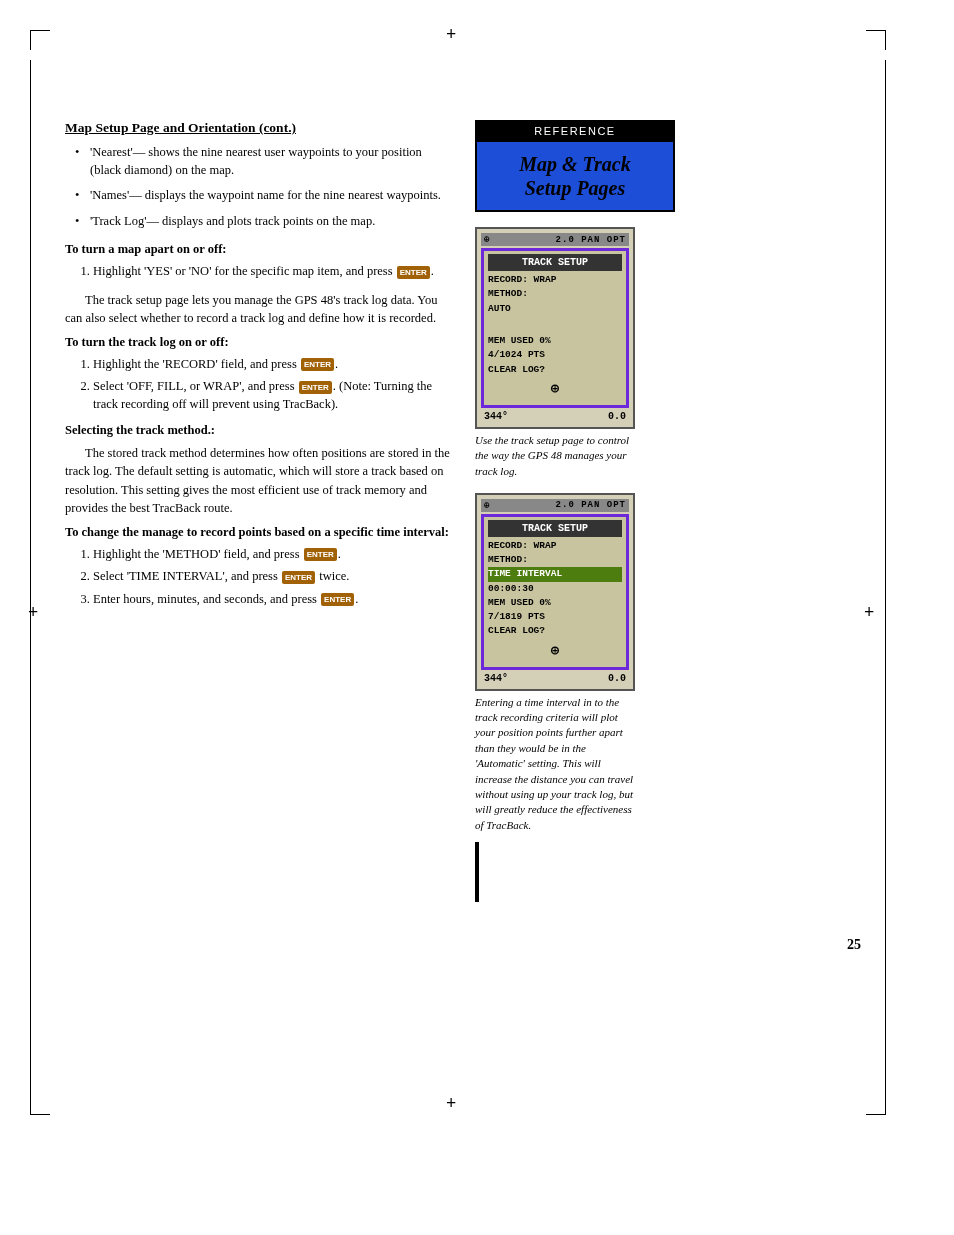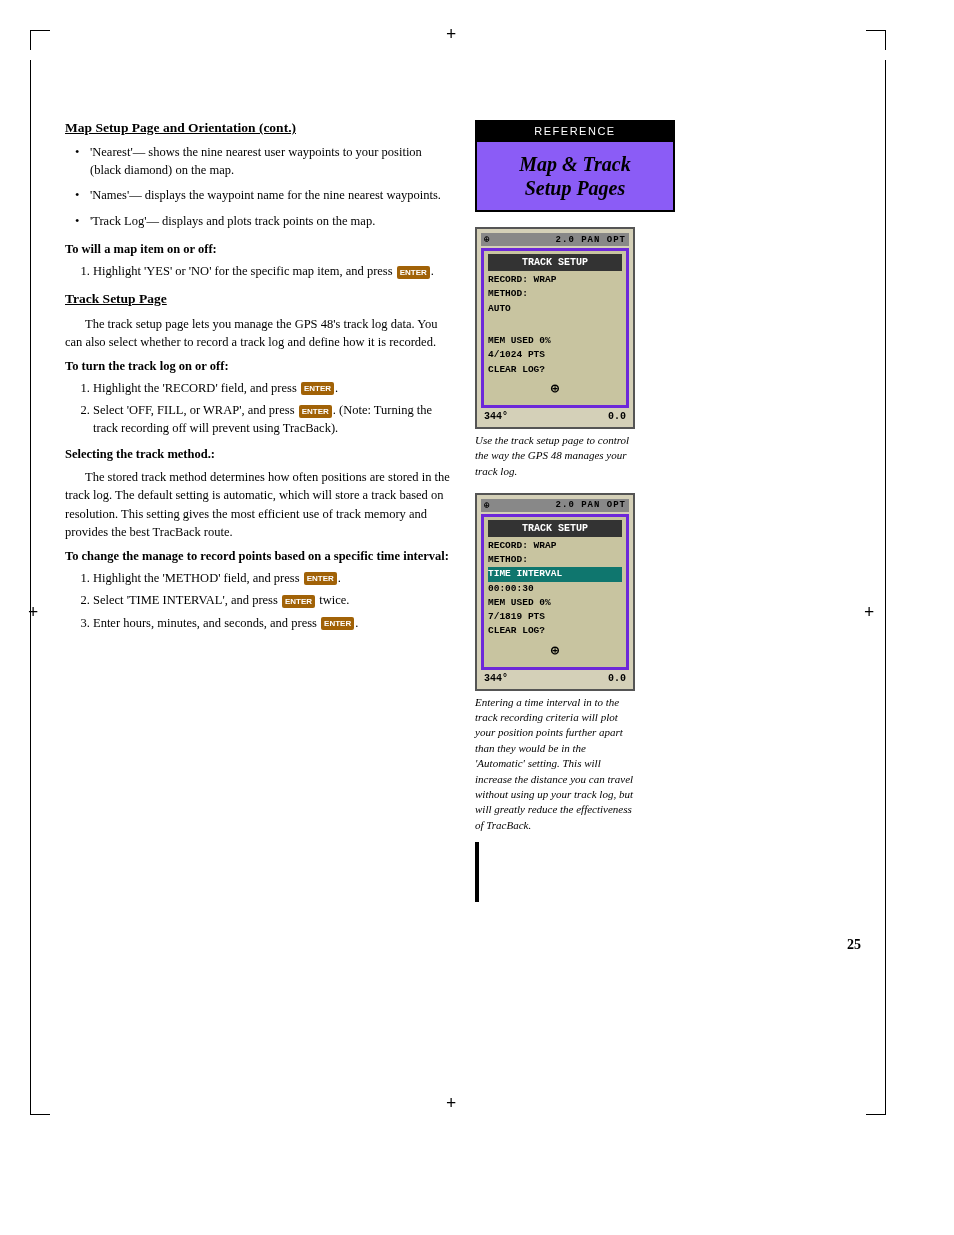--- a/index.html
+++ b/index.html
@@ -151,21 +151,21 @@
       padding: 5px 8px;
       font-size: 11px;
       font-family: Arial, sans-serif;
       letter-spacing: 1.5px;
       font-weight: normal;
       text-transform: uppercase;
       margin-bottom: 0;
     }
 
     .map-track-title {
-      background: #8b5cf6;
+      background: #1d4ed8;
       border: 2px solid #000;
       border-top: none;
       padding: 10px 12px;
       text-align: center;
       margin-bottom: 15px;
     }
     .map-track-title .title-text {
       font-size: 20px;
       font-weight: bold;
       font-style: italic;
@@ -261,21 +261,21 @@
     .left-border-line {
       position: absolute;
       top: 60px;
       bottom: 120px;
       left: 30px;
       width: 1px;
       background: #000;
     }
 
     .gps-selected-row {
-      background: #0f766e;
+      background: #4d7c0f;
       color: #fff;
     }
   </style>
 </head>
 <body>
 
 <div class="page">
 
   <div class="left-border-line"></div>
   <div class="right-border-line"></div>
@@ -296,29 +296,28 @@
 
       <div>
         <div class="section-title">Map Setup Page and Orientation (cont.)</div>
 
         <ul class="bullet-list">
           <li>'Nearest'— shows the nine nearest user waypoints to your position (black diamond) on the map.</li>
           <li>'Names'— displays the waypoint name for the nine nearest waypoints.</li>
           <li>'Track Log'— displays and plots track points on the map.</li>
         </ul>
 
-        <div class="instruction-header">To will a map item on or off:</div>
+        <div class="instruction-header">To turn a map apart on or off:</div>
 
         <ol class="steps" style="list-style: decimal; padding-left: 28px;">
           <li>Highlight 'YES' or 'NO' for the specific map item, and press <span class="enter-btn">ENTER</span>.</li>
         </ol>
       </div>
 
       <div>
-        <div class="section-title">Track Setup Page</div>
 
         <p class="body-text">The track setup page lets you manage the GPS 48's track log data.  You can also select whether to record a track log and define how it is recorded.</p>
 
         <div class="instruction-header">To turn the track log on or off:</div>
 
         <ol class="steps" style="list-style: decimal; padding-left: 28px;">
           <li>Highlight the 'RECORD' field, and press <span class="enter-btn">ENTER</span>.</li>
           <li>Select 'OFF, FILL, or WRAP', and press <span class="enter-btn">ENTER</span>.  (Note: Turning the track recording off will prevent using TracBack).</li>
         </ol>
 

